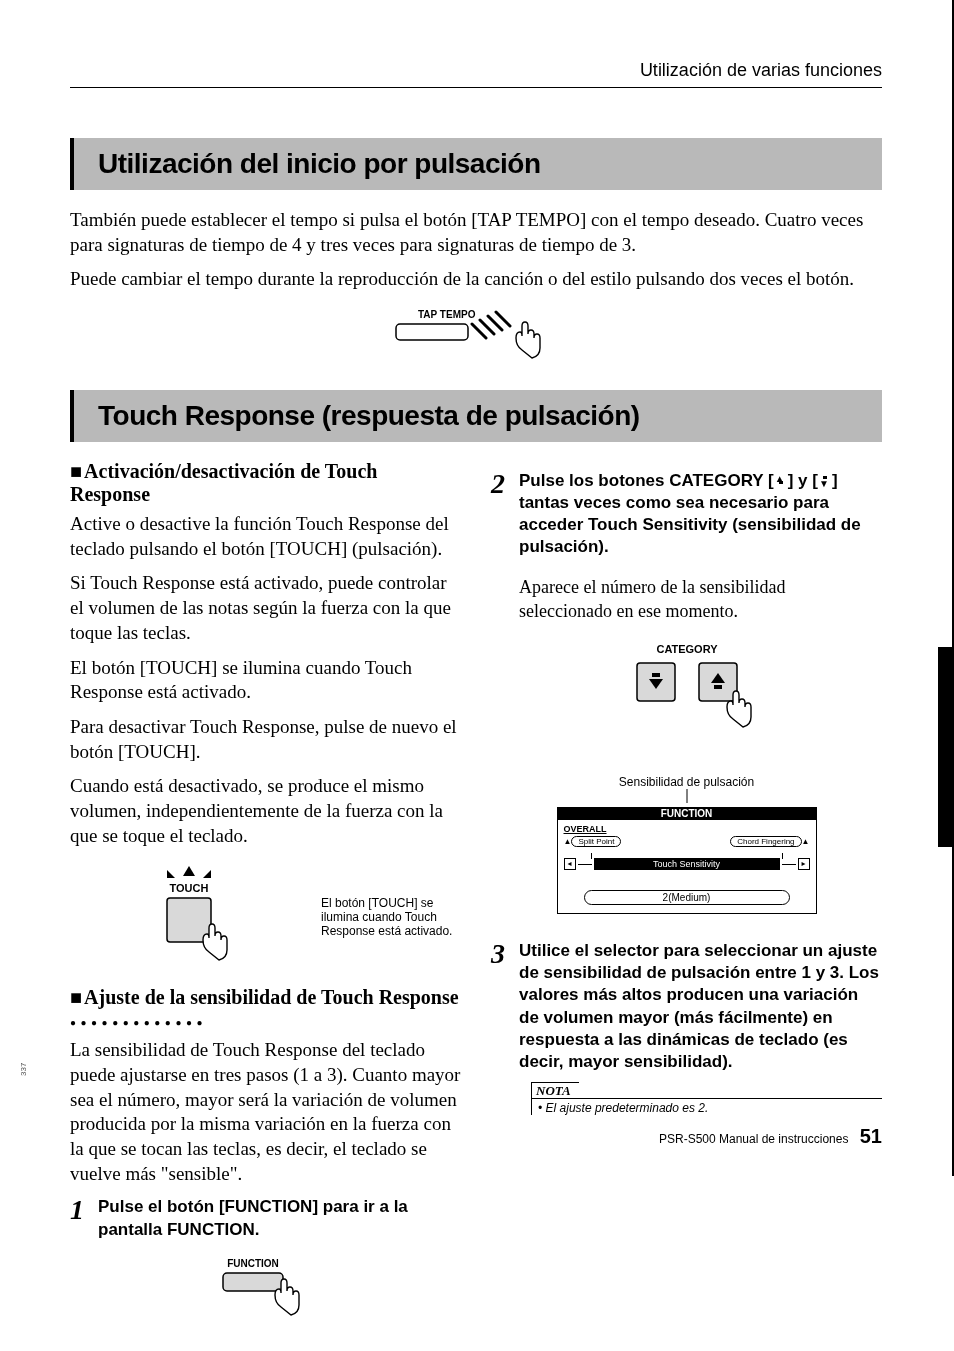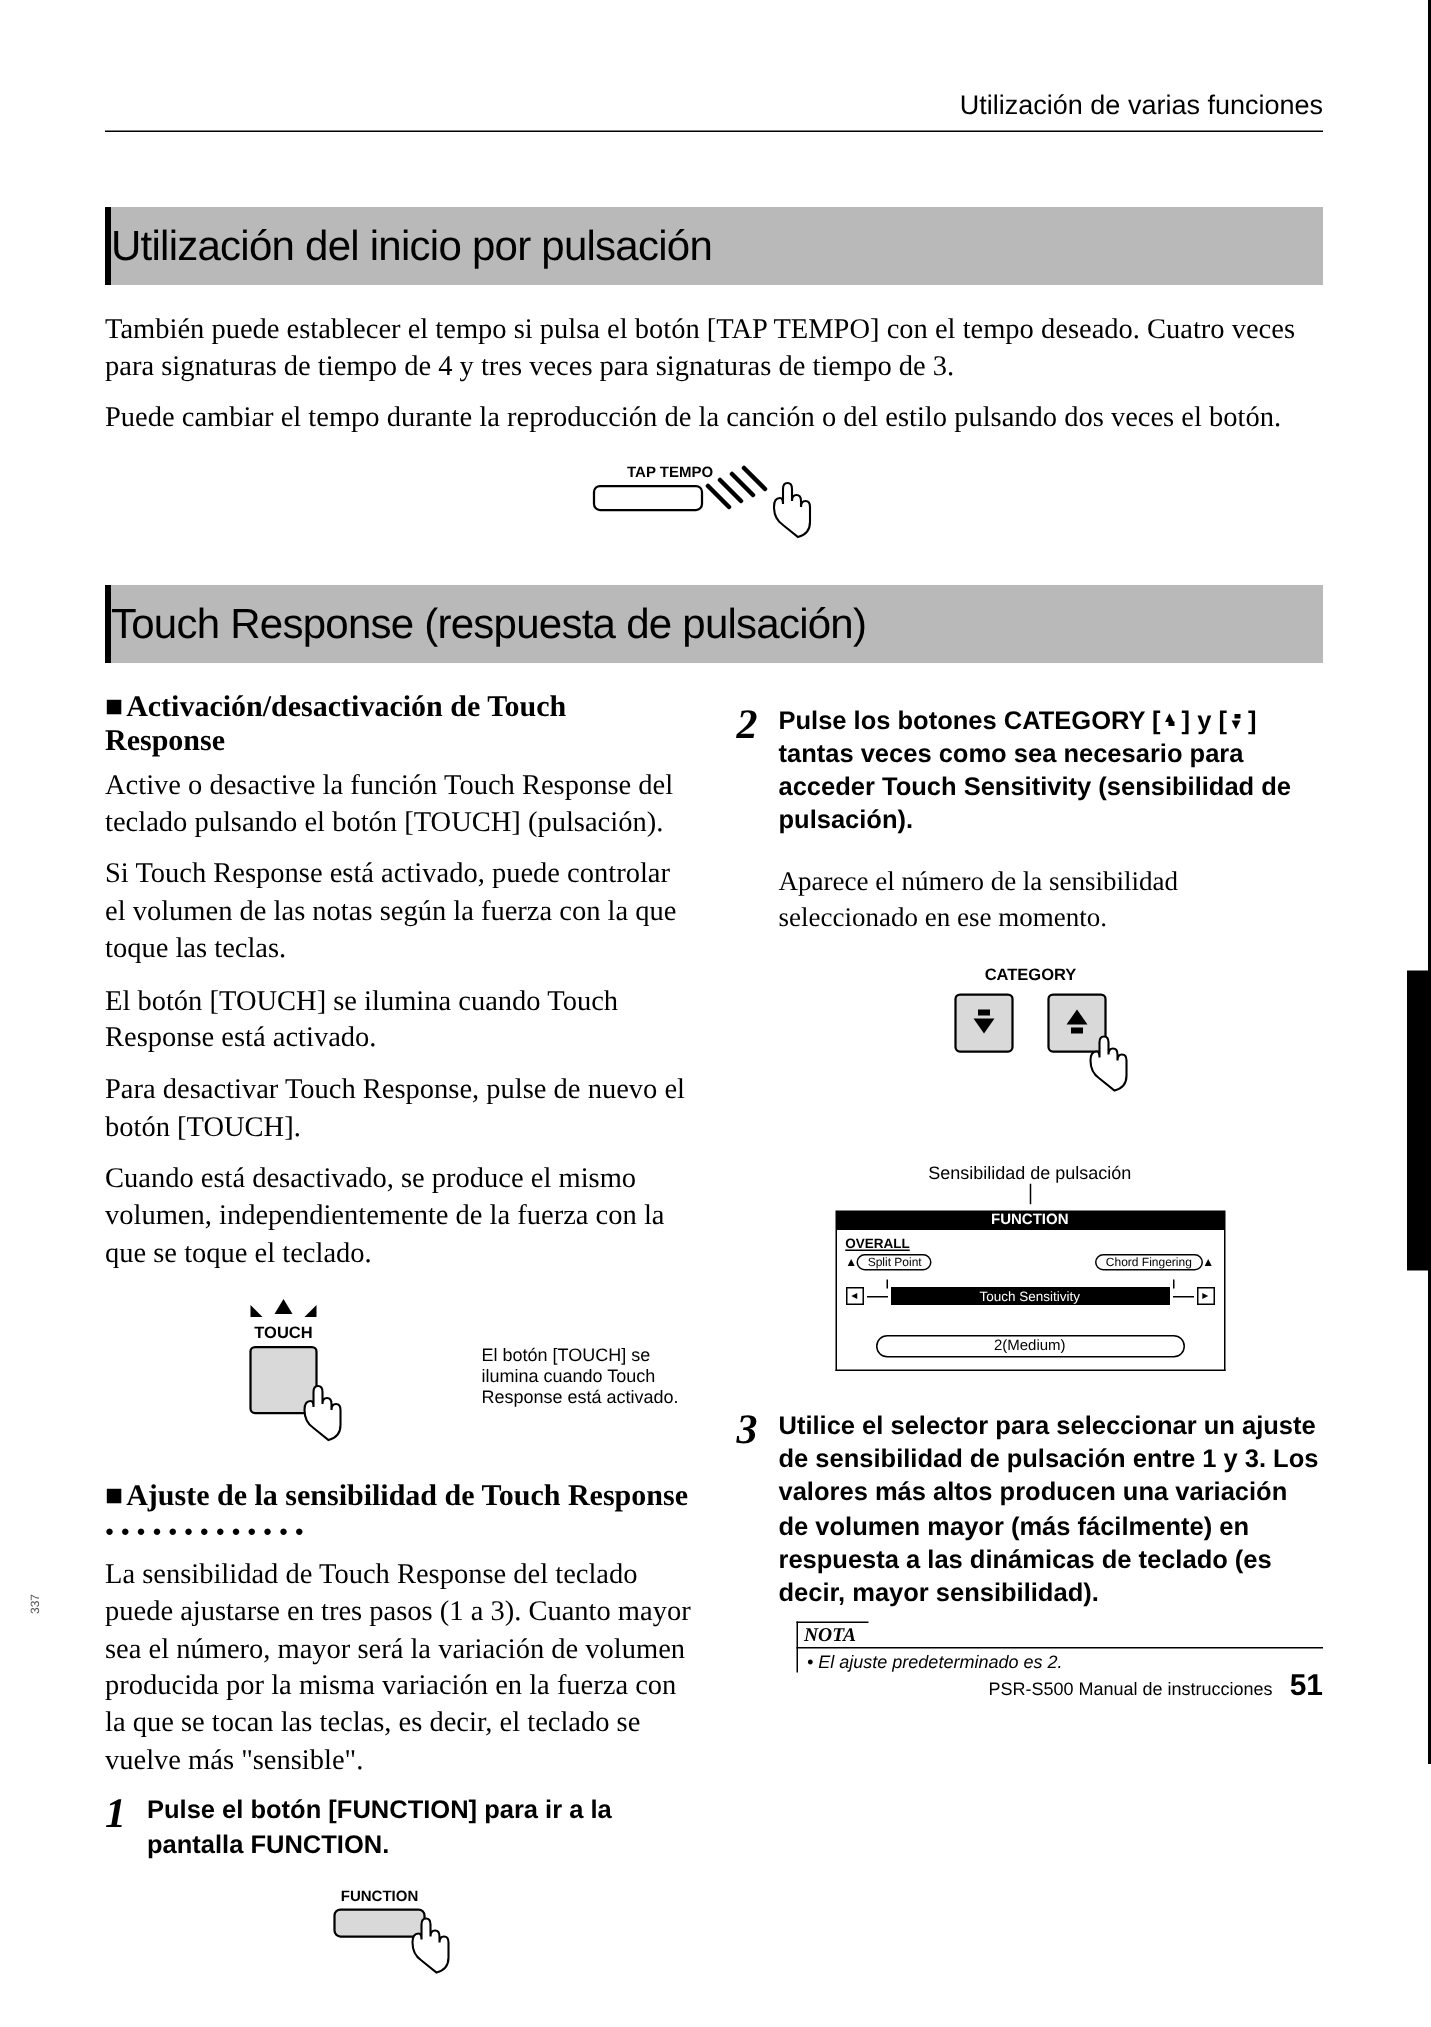--- a/index.html
+++ b/index.html
@@ -35,24 +35,24 @@
     font-family: Arial, Helvetica, sans-serif;
     font-size: 18px;
     padding-bottom: 6px;
     border-bottom: 1px solid #000;
     margin-bottom: 50px;
   }
   .section-bar {
     background: #b9b9b9;
     border-left: 4px solid #000;
     font-family: Arial, "Arial Narrow", Helvetica, sans-serif;
-    font-weight: normal;
+    font-weight: bold;
     font-stretch: condensed;
     font-size: 28px;
-    padding: 10px 0;
+    padding: 10px 24px;
     margin: 10px 0 18px 0;
     letter-spacing: -0.5px;
   }
   .body-text {
     font-size: 19px;
     line-height: 1.3;
     margin: 0 0 10px 0;
   }
   .two-col {
     display: flex;
@@ -126,21 +126,21 @@
     font-size: 12px;
     border-top: 1px solid #000;
     border-left: 1px solid #000;
     padding: 2px 0 0 6px;
     margin-top: -1px;
   }
 
   .footer {
     position: absolute;
     right: 70px;
-    bottom: 40px;
+    bottom: 28px;
     font-family: Arial, sans-serif;
     font-size: 12px;
   }
   .footer .pno {
     font-weight: bold;
     font-size: 20px;
     margin-left: 8px;
   }
   .side-num {
     position: absolute;

